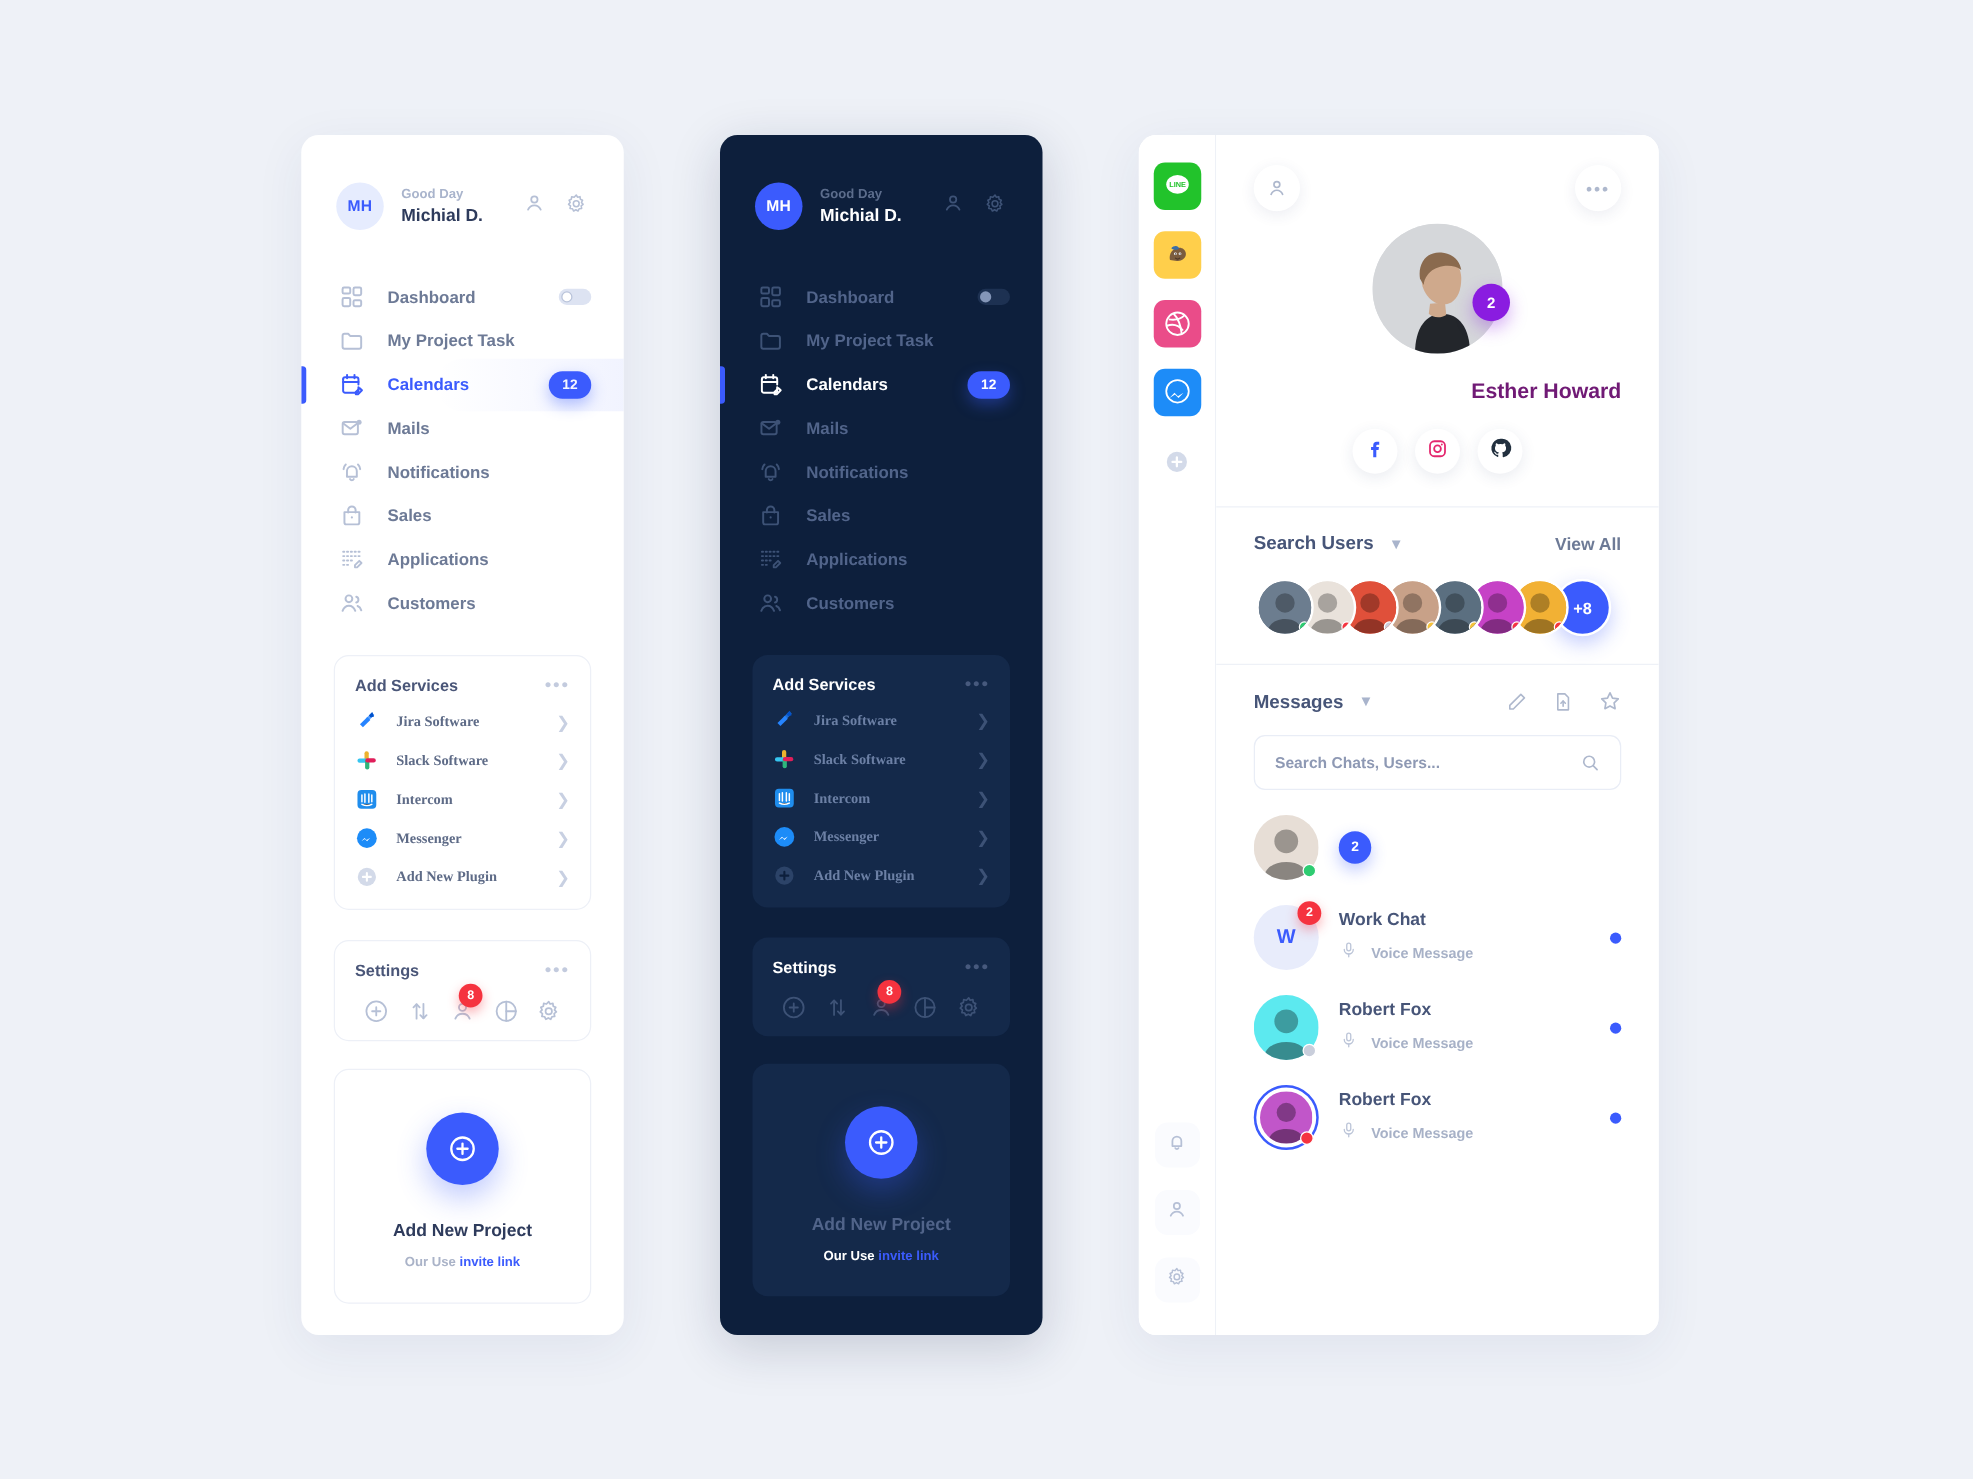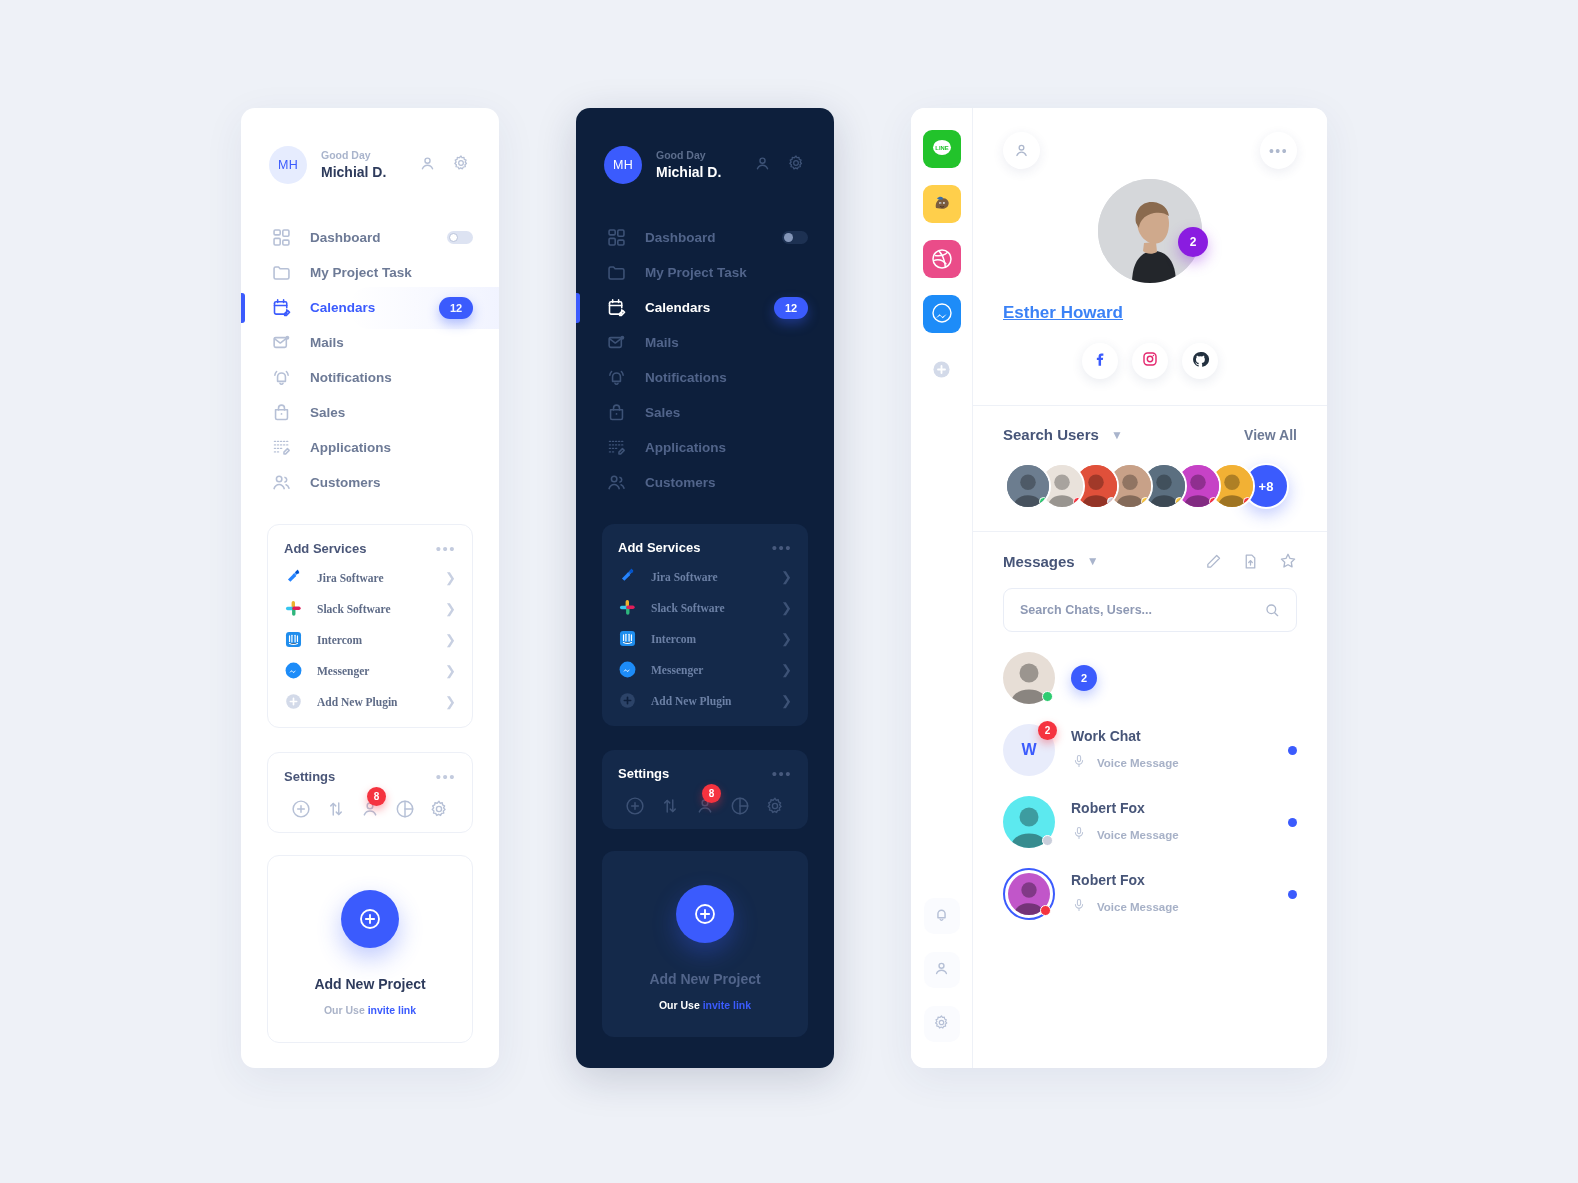--- a/index.html
+++ b/index.html
@@ -19,21 +19,21 @@
   }
   .panel-light { background: #fff; box-shadow: 0 10px 40px rgba(40,60,110,.07); }
   .panel-dark  { background: #0d1f3c; box-shadow: 0 10px 40px rgba(20,35,70,.18); }
 
   
   .menu { position: absolute; inset: 0; padding: 26px 26px 0 26px; }
   .profile-row { display: flex; align-items: center; gap: 14px; padding: 12px 2px 0 2px; }
   .avatar-mh {
     width: 38px; height: 38px; border-radius: 50%;
     display: flex; align-items: center; justify-content: center;
-    font-size: 12.5px; font-weight: normal; letter-spacing: .3px;
+    font-size: 12.5px; font-weight: bold; letter-spacing: .3px;
   }
   .light .avatar-mh { background: #e6ecfe; color: #3b5bfd; }
   .dark  .avatar-mh { background: #3b5bfd; color: #fff; }
   .greet-wrap { flex: 1; line-height: 1.32; }
   .greet { font-size: 10.5px; font-weight: bold; }
   .uname { font-size: 14px; font-weight: bold; }
   .light .greet { color: #a9b4cc; } .light .uname { color: #2e3b5c; }
   .dark  .greet { color: #5c6d8c; } .dark  .uname { color: #ffffff; }
   .hdr-icons { display: flex; align-items: center; gap: 14px; }
 
@@ -155,21 +155,21 @@
     width: 104px; height: 104px; border-radius: 50%; overflow: hidden;
     background: #d8dade; position: relative;
   }
   .pbadge {
     position: absolute; right: -6px; bottom: 26px;
     width: 30px; height: 30px; border-radius: 50%;
     background: #8a1ce0; color: #fff; font-size: 12px; font-weight: bold;
     display: flex; align-items: center; justify-content: center;
     box-shadow: 0 6px 14px rgba(138,28,224,.35);
   }
-  .pname { text-align: left; font-size: 17px; font-weight: bold; color: #3b82f6; margin-top: 20px; text-decoration: underline; }
+  .pname { text-align: right; font-size: 17px; font-weight: bold; color: #701a75; margin-top: 20px; }
   .socials { display: flex; justify-content: center; gap: 14px; margin-top: 20px; }
   .soc {
     width: 36px; height: 36px; border-radius: 50%; background: #fff;
     box-shadow: 0 3px 12px rgba(40,60,110,.10);
     display: flex; align-items: center; justify-content: center;
   }
 
   .sec { padding: 20px 30px 22px 30px; border-bottom: 1px solid #eef1f7; }
   .sec-head { display: flex; align-items: center; }
   .sec-title { font-size: 15px; font-weight: bold; color: #475578; }

